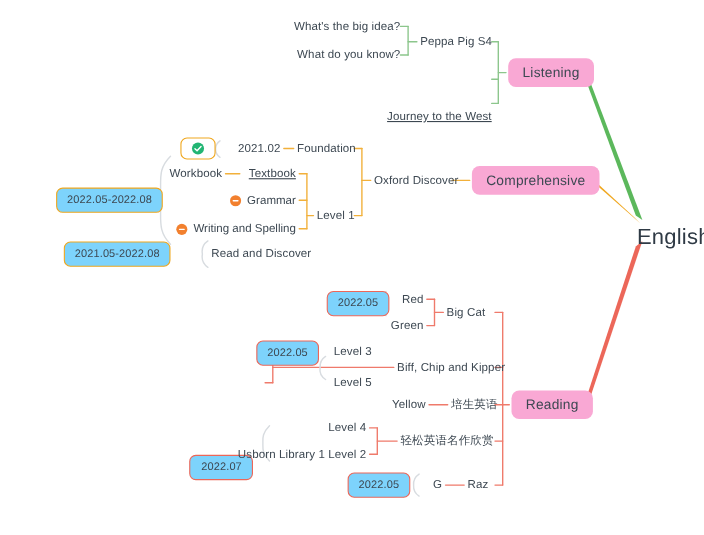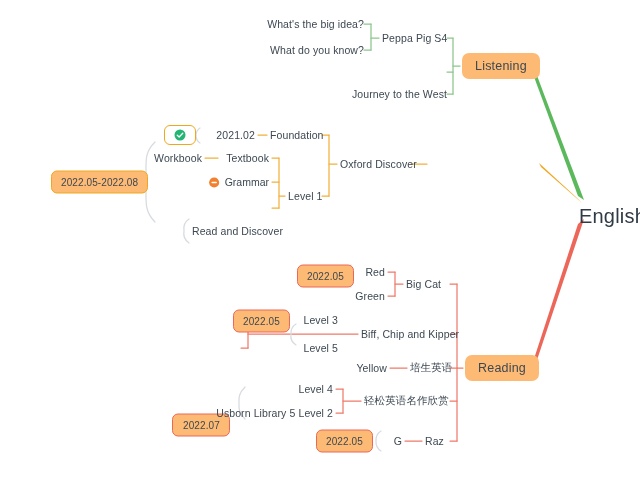--- a/index.html
+++ b/index.html
@@ -31,32 +31,32 @@
   .root{
     font-size:20px;
     color:#2f3a45;
     font-weight:400;
     transform:translateY(-50%);
     letter-spacing:.2px;
   }
 
   
   .branch{
-    background:#fdba74;
+    background:#f9a8d4;
     color:#3d4852;
     font-size:12.5px;
     border-radius:7px;
     padding:6px 13px;
     transform:translateY(-50%);
     letter-spacing:.2px;
   }
 
   
   .chip{
-    background:#fdba74;
+    background:#7dd3fc;
     font-size:10px;
     color:#3d4852;
     border-radius:6px;
     padding:5px 9px;
     transform:translateY(-50%);
     letter-spacing:.1px;
   }
   .chip.amber{border:1.4px solid #f0a71e;}
   .chip.red{border:1.4px solid #ec6759;}
 
@@ -181,68 +181,77 @@
         <path d="M212,387 C205,394 206,399 206,403 C206,407 205,412 212,419"></path>
 
         <path d="M348,431 A 11 11 0 0 0 343,441 A 11 11 0 0 0 348,451"></path>
       </g>
     </g>
   </svg>
 
   <div class="node leaf r" style="left:331px;top:24px;">What's the big idea?</div>
   <div class="node leaf r" style="left:331px;top:50px;">What do you know?</div>
   <div class="node leaf" style="left:349px;top:38px;">Peppa Pig S4</div>
-  <div class="node leaf r" style="left:414px;top:94px;">Journey to the West</div>
+  <div class="node leaf r" style="left:414px;top:106px;text-decoration:underline;">Journey to the West</div>
   <div class="node branch" style="left:429px;top:66px;">Listening</div>
 
   <div class="node iconchip" style="left:131px;top:135px;">
     <svg class="ic" viewBox="0 0 24 24">
       <circle cx="12" cy="12" r="11" fill="#22b573"></circle>
       <path d="M6.5 12.4 L10.3 16 L17.5 8.4" fill="none" stroke="#ffffff" stroke-width="2.6" stroke-linecap="round" stroke-linejoin="round"></path>
     </svg>
   </div>
   <div class="node leaf r" style="left:222px;top:135px;">2021.02</div>
   <div class="node leaf" style="left:237px;top:135px;">Foundation</div>
 
   <div class="node chip amber" style="left:18px;top:182px;">2022.05-2022.08</div>
 
   <div class="node leaf r" style="left:169px;top:158px;">Workbook</div>
-  <div class="node leaf r" style="left:236px;top:158px;">Textbook</div>
+  <div class="node leaf r" style="left:236px;top:158px;text-decoration:underline;">Textbook</div>
 
   <div class="node dotlabel r" style="left:236px;top:182px;">
     <svg class="minus-ic" viewBox="0 0 24 24">
       <circle cx="12" cy="12" r="11" fill="#f2802e"></circle>
       <rect x="6" y="10.6" width="12" height="2.8" rx="1.4" fill="#ffffff"></rect>
     </svg>
     <span>Grammar</span>
   </div>
 
+  <div class="node dotlabel r" style="left:236px;top:208px;">
+    <svg class="minus-ic" viewBox="0 0 24 24">
+      <circle cx="12" cy="12" r="11" fill="#f2802e"></circle>
+      <rect x="6" y="10.6" width="12" height="2.8" rx="1.4" fill="#ffffff"></rect>
+    </svg>
+    <span>Writing and Spelling</span>
+  </div>
 
   <div class="node leaf" style="left:255px;top:196px;">Level 1</div>
 
+  <div class="node chip amber" style="left:25px;top:231px;">2021.05-2022.08</div>
   <div class="node leaf" style="left:159px;top:231px;">Read and Discover</div>
 
   <div class="node leaf" style="left:307px;top:164px;">Oxford Discover</div>
+  <div class="node branch" style="left:396px;top:164px;">Comprehensive</div>
 
   <div class="node chip red" style="left:264px;top:276px;">2022.05</div>
   <div class="node leaf r" style="left:352px;top:272px;">Red</div>
   <div class="node leaf r" style="left:352px;top:296px;">Green</div>
   <div class="node leaf" style="left:373px;top:284px;">Big Cat</div>
 
   <div class="node chip red" style="left:200px;top:321px;">2022.05</div>
   <div class="node leaf r" style="left:305px;top:320px;">Level 3</div>
   <div class="node leaf r" style="left:305px;top:348px;">Level 5</div>
   <div class="node leaf" style="left:328px;top:334px;">Biff, Chip and Kipper</div>
 
   <div class="node leaf r" style="left:354px;top:368px;">Yellow</div>
   <div class="node leaf" style="left:377px;top:368px;">培生英语</div>
 
   <div class="node chip red" style="left:139px;top:425px;padding-left:10px;">2022.07</div>
   <div class="node leaf r" style="left:300px;top:389px;">Level 4</div>
-  <div class="node leaf r" style="left:300px;top:413px;">Usborn Library 5 Level 2</div>
+  <div class="node leaf r" style="left:300px;top:413px;">Usborn Library 1 Level 2</div>
   <div class="node leaf" style="left:331px;top:401px;">轻松英语名作欣赏</div>
 
   <div class="node chip red" style="left:283px;top:441px;">2022.05</div>
   <div class="node leaf r" style="left:369px;top:441px;">G</div>
   <div class="node leaf" style="left:392px;top:441px;">Raz</div>
 
   <div class="node branch" style="left:432px;top:368px;">Reading</div>
 
   <div class="node root" style="left:546px;top:216px;">English</div>
 

